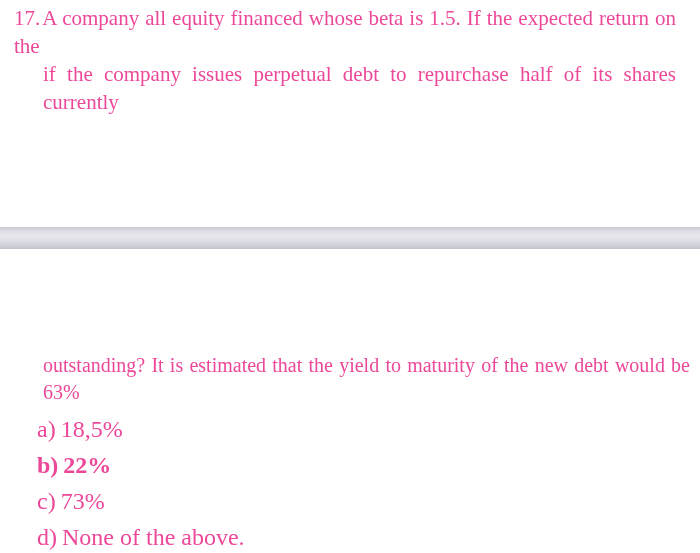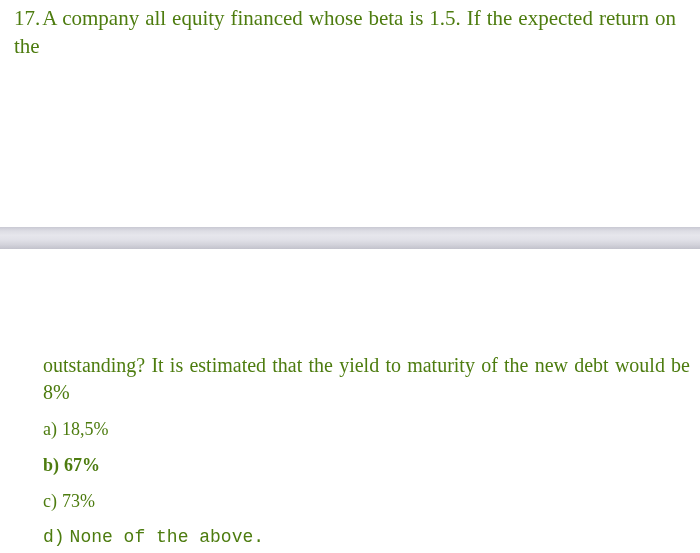--- a/index.html
+++ b/index.html
@@ -7,21 +7,21 @@
     padding: 0;
     background: #ffffff;
   }
   .page {
     position: relative;
     width: 700px;
     height: 553px;
     background: #ffffff;
     overflow: hidden;
     font-family: "Liberation Serif", "DejaVu Serif", serif;
-    color: #4d7c0f;
+    color: #ec4899;
   }
   
   .q-top {
     position: absolute;
     top: 4px;
     left: 14px;
     width: 662px;
     font-size: 21px;
     line-height: 28px;
   }
@@ -61,47 +61,48 @@
     line-height: 27px;
   }
   .q-bottom .justified {
     text-align: justify;
     text-align-last: justify;
     -moz-text-align-last: justify;
   }
   
   .option {
     position: absolute;
-    left: 43px;
-    font-size: 18px;
+    left: 37px;
+    font-size: 24px;
     line-height: 24px;
     white-space: nowrap;
   }
   .option .label { padding-right: 5px; }
   .option-a { top: 417px; }
   .option-b { top: 453px; font-weight: bold; }
   .option-c { top: 489px; }
-  .option-d { top: 525px; font-family: Liberation Mono, monospace; }
+  .option-d { top: 525px; }
 </style>
 </head>
 <body>
 
 <div class="page">
 
   <div class="q-top">
     <div class="q-line"><span class="q-num">17.</span><span>A company all equity financed whose beta is 1.5. If the expected return on the</span></div>
+    <div class="q-line cont">if the company issues perpetual debt to repurchase half of its shares currently</div>
   </div>
 
   <div class="divider"></div>
 
   <div class="q-bottom">
-    <div class="justified">outstanding? It is estimated that the yield to maturity of the new debt would be 8%</div>
+    <div class="justified">outstanding? It is estimated that the yield to maturity of the new debt would be 63%</div>
   </div>
 
   <div class="option option-a"><span class="label">a)</span><span>18,5%</span></div>
 
-  <div class="option option-b"><span class="label">b)</span><span>67%</span></div>
+  <div class="option option-b"><span class="label">b)</span><span>22%</span></div>
 
   <div class="option option-c"><span class="label">c)</span><span>73%</span></div>
 
   <div class="option option-d"><span class="label">d)</span><span>None of the above.</span></div>
 
 </div>
 
 </body></html>

